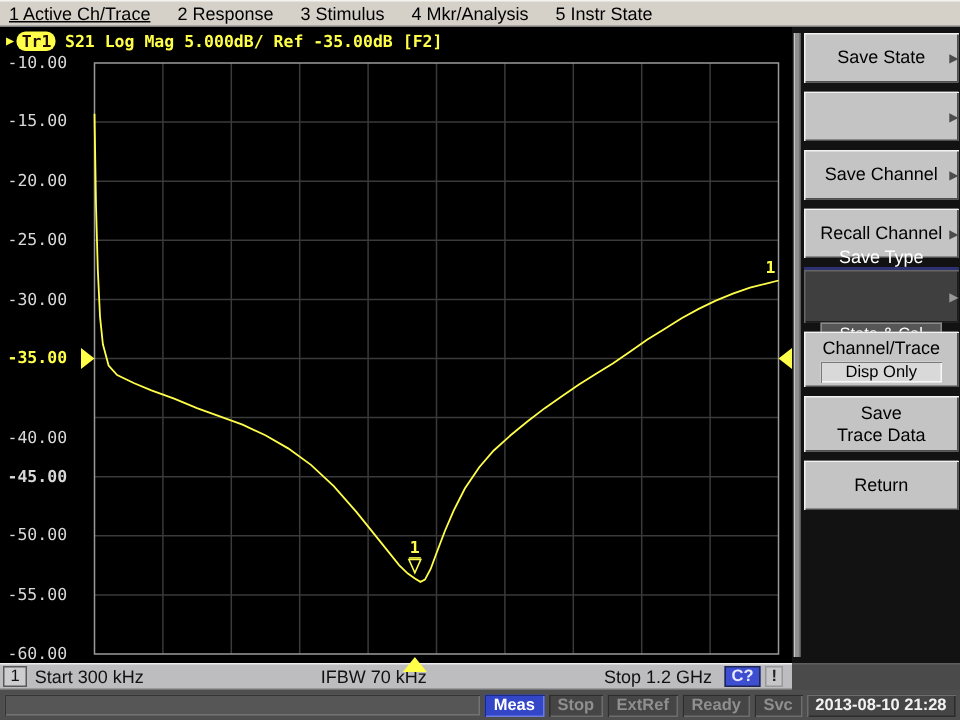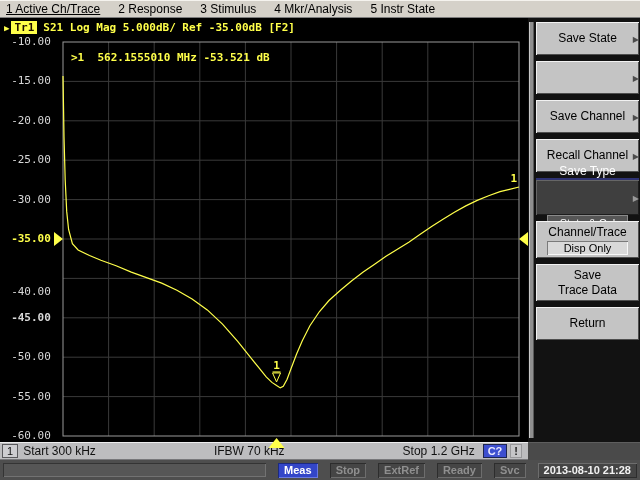--- a/index.html
+++ b/index.html
@@ -18,31 +18,31 @@
   
   .main{ display:flex; height:424px; }
   .display{ position:relative; width:528px; background:#000; }
 
   .trace-line{
     position:absolute; left:4px; top:3px; display:flex; align-items:center;
     font-family:"DejaVu Sans Mono", monospace; font-size:11px; font-weight:bold;
     color:#ffff4a; white-space:pre;
   }
   .tl-arrow{ font-size:9px; margin-right:2px; }
-  .tl-badge{ background:#ffff4a; color:#201000; padding:0 3px; margin-right:6px; }
+  .tl-badge{ background:#ffff4a; color:#201000; padding:0 3px; margin-right:6px;border-radius:6px; }
 
   .marker-readout{
     position:absolute; left:71px; top:33px; z-index:3;
     font-family:"DejaVu Sans Mono", monospace; font-size:11px; font-weight:bold;
     color:#ffff4a; white-space:pre;
   }
 
   .ygutter{ position:absolute; left:0; top:0; width:63px; height:100%; }
   .ytick{
-    position:absolute; right:6px; width:52px; text-align:center;
+    position:absolute; right:6px; width:52px; text-align:left;
     font-family:"DejaVu Sans Mono", monospace; font-size:11px; color:#d8d8d8;
     line-height:14px;
   }
   .ytick.ref{ color:#ffff4a; font-weight:bold; }
 
   #plot-svg{ position:absolute; left:63px; top:24px; overflow:visible; }
 
   
   .softkeys{ position:relative; width:112px; background:#121212; display:flex; }
   .sk-scroll{ width:5px; background:#8f8f8f; margin:4px 2px 4px 1px;
@@ -90,21 +90,21 @@
   .sb-sp{ flex:1; }
   .cal-badge{ background:#3d4fd0; color:#eaeaff; border:1px solid #1d2550; padding:0 4px;
     height:14px; line-height:12px; font-size:11px; font-weight:bold; margin-left:8px; }
   .warn-box{ margin:0 6px 0 3px; font-weight:bold; color:#222; background:#c6c6c8;
     border:1px solid #98989a; padding:0 3px; height:14px; line-height:12px; font-size:11px; }
   .status-right{ flex:1; background:#4a4a4a; box-shadow:inset 0 1px 0 #5e5e5e; }
 
   
   .bottombar{
     height:20px; background:#4e4e4e; display:flex; align-items:center;
-    padding:0 3px; gap:12px;
+    padding:0 3px; gap:3px;
   }
   .bb-spacer{ flex:1; height:14px; background:#565656;
     box-shadow:inset 1px 1px 0 #343434, inset -1px -1px 0 #727272; }
   .bb-seg{
     height:15px; line-height:14px; padding:0 6px; font-size:11px; font-weight:bold;
     color:#8f8f8f; background:#454545; white-space:nowrap;
     box-shadow:inset 1px 1px 0 #2d2d2d, inset -1px -1px 0 #6d6d6d;
   }
   .bb-seg.active{ background:#3346c8; color:#fff;
     box-shadow:inset 1px 1px 0 #1c2a80, inset -1px -1px 0 #6a7ae0; }
@@ -167,21 +167,20 @@
         <polyline points="0.0,33.9 1.0,94.6 2.2,137.9 3.7,169.4 5.6,187.5 9.4,201.7 15.1,208.0 26.5,213.5 37.9,218.3 53.1,223.8 68.3,230.1 83.5,235.6 98.7,241.1 113.9,248.2 129.1,256.9 144.3,267.9 159.5,282.1 174.7,299.4 186.1,313.6 195.6,325.4 203.2,334.9 208.9,340.4 213.6,343.6 217.3,345.9 220.3,344.4 224.1,337.3 227.9,327.0 233.6,312.0 239.3,298.7 246.9,283.7 256.5,269.5 266.0,258.5 277.4,248.2 288.8,238.8 300.2,230.1 311.6,222.2 323.0,214.3 334.4,207.2 345.8,200.2 357.2,192.3 368.6,184.4 380.0,177.3 391.4,170.2 402.8,163.9 414.2,158.4 425.6,153.7 437.0,149.7 446.5,147.4 456.0,145.0" fill="none" stroke="#ffff4a" stroke-width="1.2"></polyline>
         <polygon points="-9,190 0,197 -9,204" fill="#ffff4a"></polygon>
         <polygon points="465,190 456,197 465,204" fill="#ffff4a"></polygon>
         <text x="213.55847999999997" y="326.94548" fill="#ffff4a" text-anchor="middle" font-family="DejaVu Sans Mono, monospace" font-size="11" font-weight="bold">1</text>
         <line x1="209.55847999999997" y1="329.94548" x2="217.55847999999997" y2="329.94548" stroke="#ffff4a" stroke-width="1"></line>
         <polygon points="209.55847999999997,330.94548 217.55847999999997,330.94548 213.55847999999997,339.94548" fill="none" stroke="#ffff4a" stroke-width="1"></polygon>
         <polygon points="205.55847999999997,406 213.55847999999997,396 221.55847999999997,406" fill="#ffff4a"></polygon>
         <text x="454" y="139.992" fill="#ffff4a" text-anchor="end" font-family="DejaVu Sans Mono, monospace" font-size="11" font-weight="bold">1</text>
       </svg>
 
-    <div class="marker-readout"><span>&gt;1</span>  <span>562.1555010 MHz</span> <span>-53.521 dB</span></div>
   </div>
 
   <div class="softkeys">
     <div class="sk-scroll"></div>
     <div class="sk-col" id="sk-col">
         <div class="sk-btn">
           <div class="l1">Save State</div>
           <span class="arr">▶</span>
         </div>
         <div class="sk-btn">

